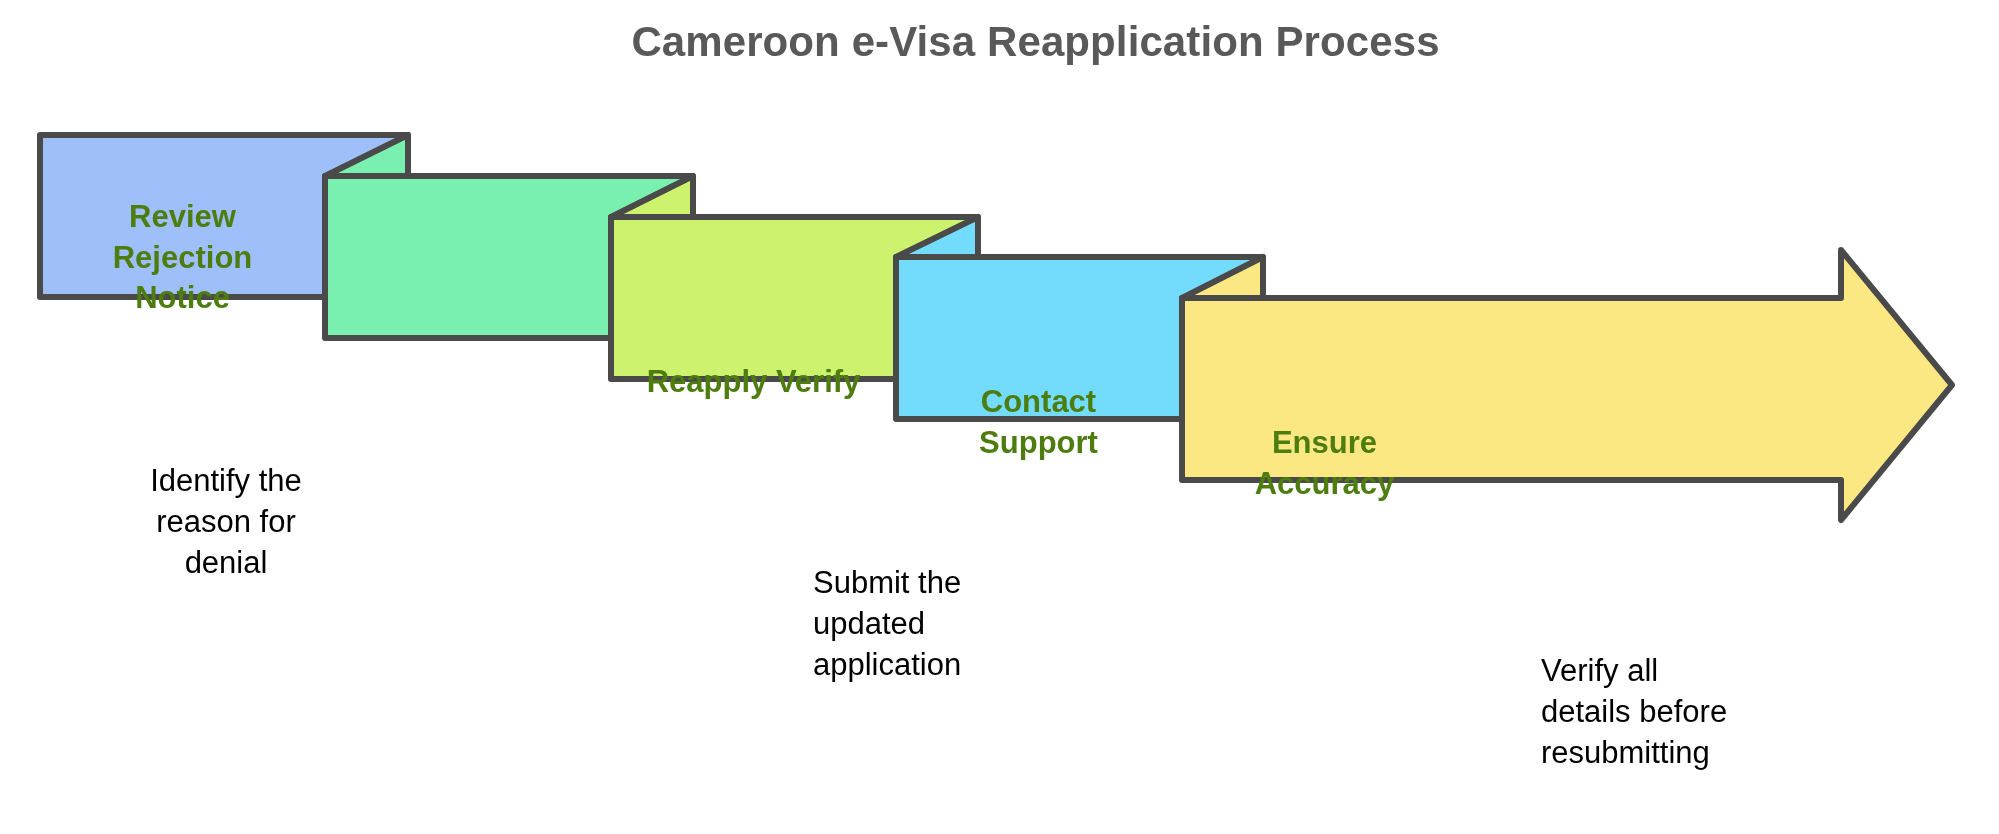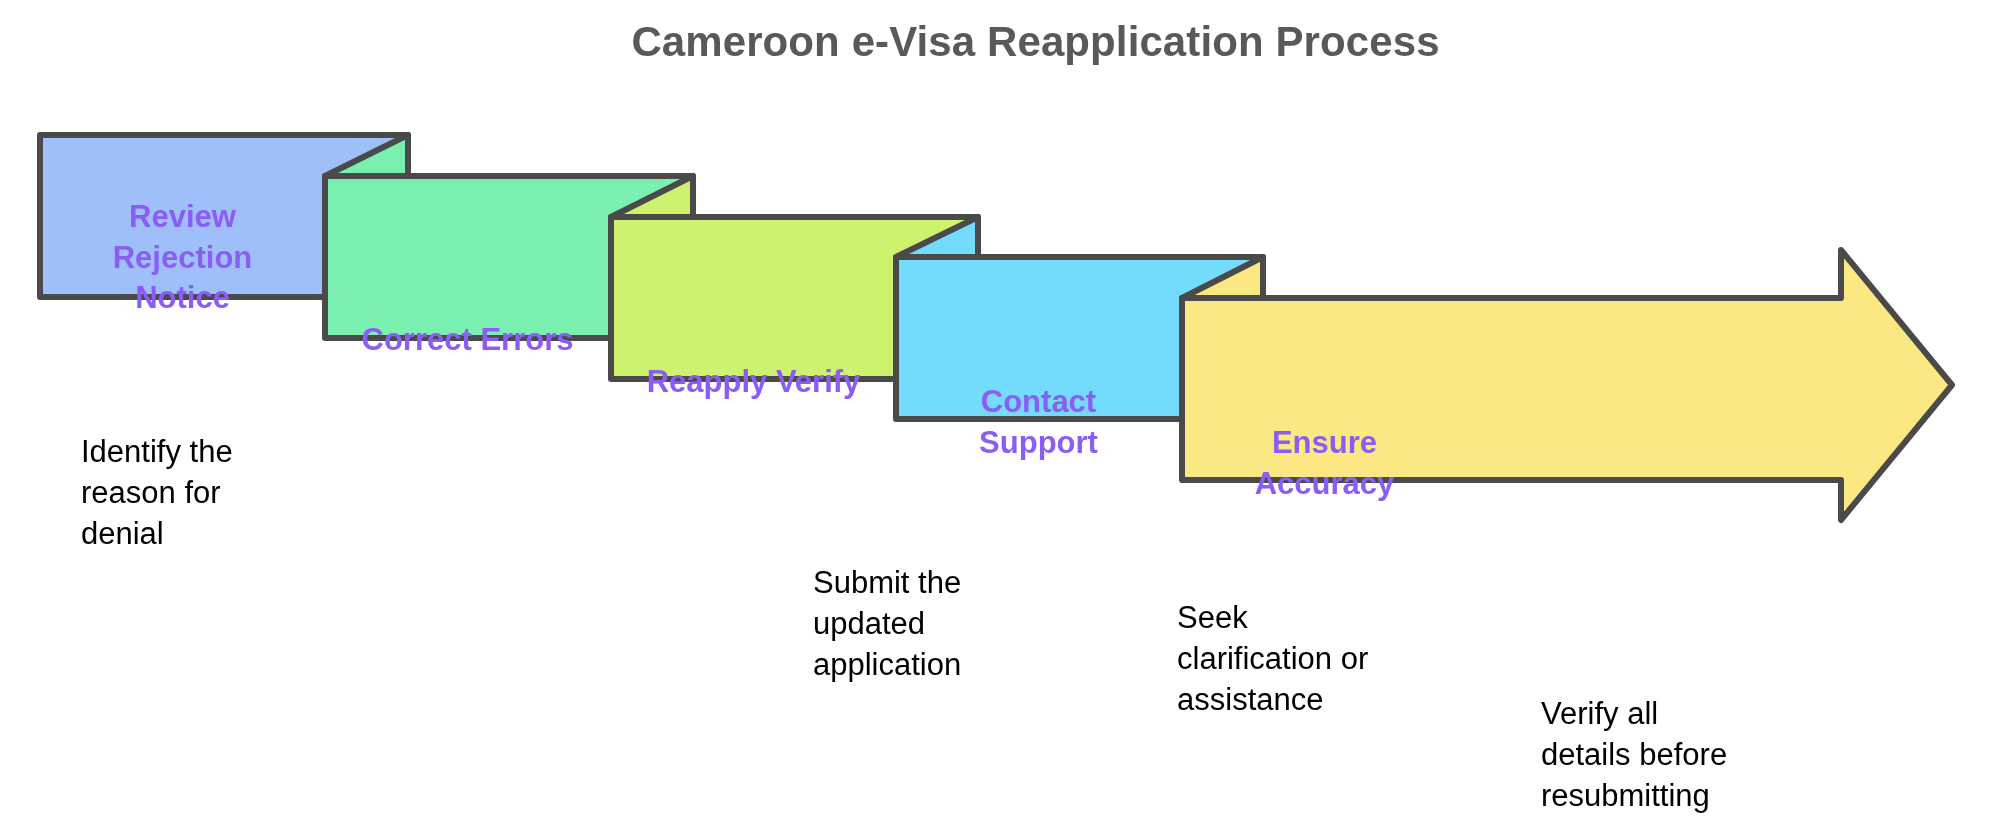--- a/index.html
+++ b/index.html
@@ -38,21 +38,21 @@
     position: absolute;
     left: 0;
     top: 0;
     width: 1999px;
     height: 834px;
   }
   .step-label {
     position: absolute;
     font-size: 31px;
     font-weight: bold;
-    color: #8b5cf6;
+    color: #4d7c0f;
     text-align: center;
     line-height: 1.31;
     white-space: pre-line;
   }
   .step-caption {
     position: absolute;
     font-size: 31px;
     font-weight: normal;
     color: #000000;
     text-align: left;
@@ -85,40 +85,36 @@
 
     <polygon points="1263,257 1263,298 1182,298" fill="#FCE883" stroke="#4a4a4a" stroke-width="6" stroke-linejoin="round"></polygon>
 
     <polygon points="1182,298 1841,298 1841,250 1952,385 1841,520 1841,480 1182,480" fill="#FCE883" stroke="#4a4a4a" stroke-width="6" stroke-linejoin="round"></polygon>
   </svg>
 
   <div class="step-label" style="left:40px; top:197px; width:285px;">Review
 Rejection
 Notice</div>
 
-  <div class="step-label" style="left:325px; top:320px; width:285px;">Correct Errors</div>
 
   <div class="step-label" style="left:611px; top:362px; width:285px;">Reapply Verify</div>
 
   <div class="step-label" style="left:1182px; top:423px; width:285px;">Ensure
 Accuracy</div>
 
   <div class="step-label" style="left:896px; top:382px; width:285px;">Contact
 Support</div>
 
-  <div class="step-caption" style="left:81px; top:431px; width:290px;">Identify the
+  <div class="step-caption" style="left:81px; top:460px; width:290px;text-align:center;">Identify the
 reason for
 denial</div>
 
 
   <div class="step-caption" style="left:813px; top:562px; width:290px;">Submit the
 updated
 application</div>
 
-  <div class="step-caption" style="left:1177px; top:597px; width:300px;">Seek
-clarification or
-assistance</div>
 
-  <div class="step-caption" style="left:1541px; top:650px; width:300px;margin-top:43px;">Verify all
+  <div class="step-caption" style="left:1541px; top:650px; width:300px;">Verify all
 details before
 resubmitting</div>
 
 </div>
 
 </body></html>

